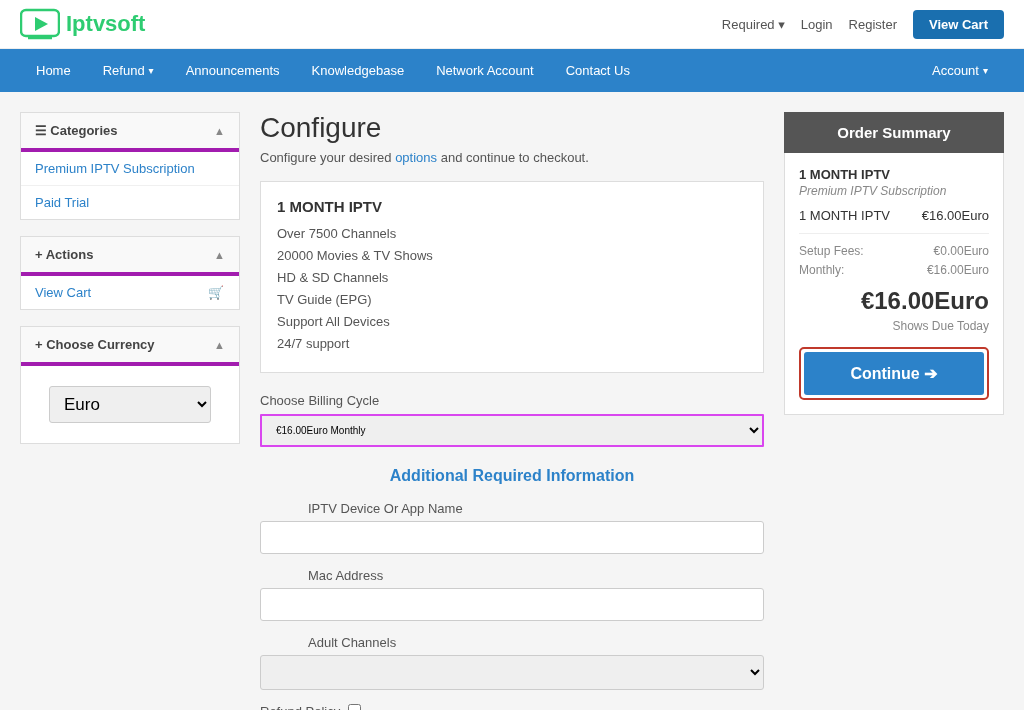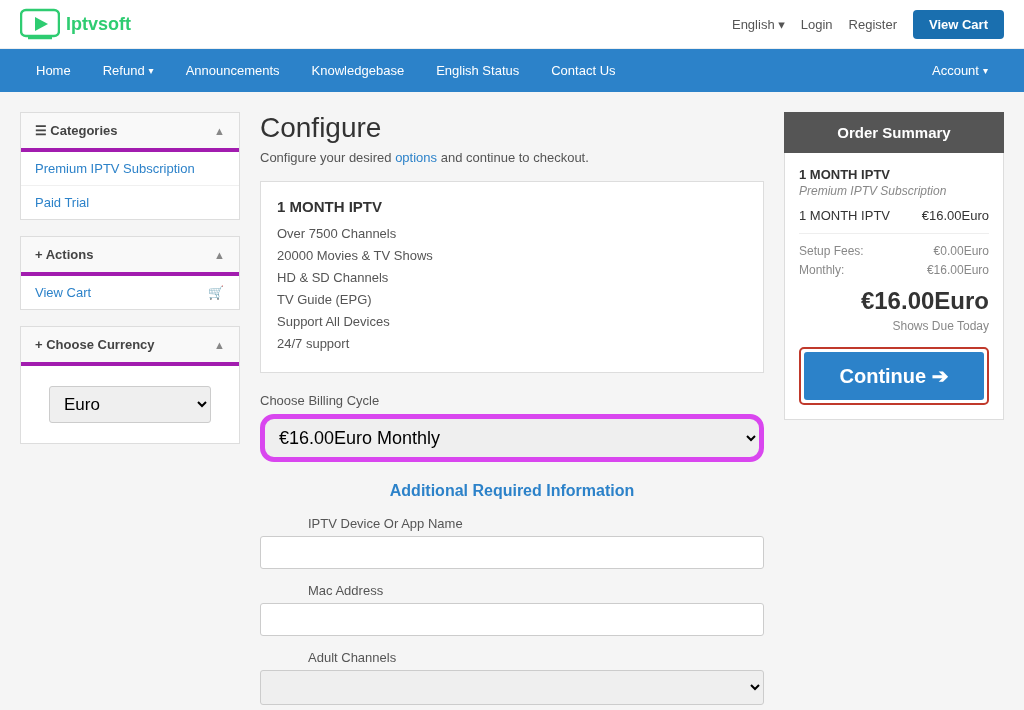--- a/index.html
+++ b/index.html
@@ -17,21 +17,21 @@
     .logo-area {
       display: flex;
       align-items: center;
       gap: 6px;
     }
     .logo-icon {
       width: 40px;
       height: 32px;
     }
     .logo-text {
-      font-size: 18px;
+      font-size: 22px;
       font-weight: bold;
       color: #2ecc71;
     }
     .top-right {
       display: flex;
       align-items: center;
       gap: 16px;
     }
     .top-right a {
       color: #555;
@@ -178,23 +178,23 @@
       margin-bottom: 16px;
     }
     .billing-label {
       font-size: 13px;
       color: #555;
       margin-bottom: 6px;
     }
     .billing-select {
       width: 100%;
       padding: 8px 10px;
-      border: 5px solid #d946ef;
-      border-radius: 14px;
-      font-size: 18px;
+      border: 2px solid #d946ef;
+      border-radius: 1px;
+      font-size: 10px;
     }
 
     
     .additional-info-title {
       text-align: center;
       color: #2c82c9;
       font-size: 16px;
       font-weight: bold;
       margin: 20px 0 16px;
     }
@@ -303,21 +303,21 @@
       padding: 3px;
       border-radius: 5px;
     }
     .continue-btn {
       display: block;
       width: 100%;
       background: #2c82c9;
       color: #fff;
       border: none;
       padding: 12px;
-      font-size: 20px;
+      font-size: 16px;
       font-weight: bold;
       cursor: pointer;
       border-radius: 3px;
       text-align: center;
     }
 
     .chevron { font-size: 10px; }
   </style>
 </head>
 <body>
@@ -327,21 +327,21 @@
     <svg class="logo-icon" viewBox="0 0 40 32" xmlns="http://www.w3.org/2000/svg">
       <rect x="1" y="2" width="38" height="26" rx="5" ry="5" fill="none" stroke="#2ecc71" stroke-width="2.5"></rect>
       <polygon points="15,9 15,23 28,16" fill="#2ecc71"></polygon>
       <line x1="8" y1="30" x2="32" y2="30" stroke="#2ecc71" stroke-width="2.5"></line>
       <line x1="20" y1="28" x2="20" y2="30" stroke="#2ecc71" stroke-width="2.5"></line>
     </svg>
     <span class="logo-text">Iptvsoft</span>
   </div>
   <div class="top-right">
     <span class="lang-selector">
-      <span>English</span> ▾
+      <span>Required</span> ▾
     </span>
     <a href="#">Login</a>
     <a href="#">Register</a>
     <button class="view-cart-btn">View Cart</button>
   </div>
 </div>
 
 <nav class="nav-bar">
   <div class="nav-left">
     <a class="nav-item" href="#">
@@ -351,21 +351,21 @@
       <span>Refund</span>
       <span class="chevron">▾</span>
     </a>
     <a class="nav-item" href="#">
       <span>Announcements</span>
     </a>
     <a class="nav-item" href="#">
       <span>Knowledgebase</span>
     </a>
     <a class="nav-item" href="#">
-      <span>English Status</span>
+      <span>Network Account</span>
     </a>
     <a class="nav-item" href="#">
       <span>Contact Us</span>
     </a>
   </div>
   <div class="nav-right">
     <a class="nav-item" href="#">
       <span>Account</span>
       <span class="chevron">▾</span>
     </a>

